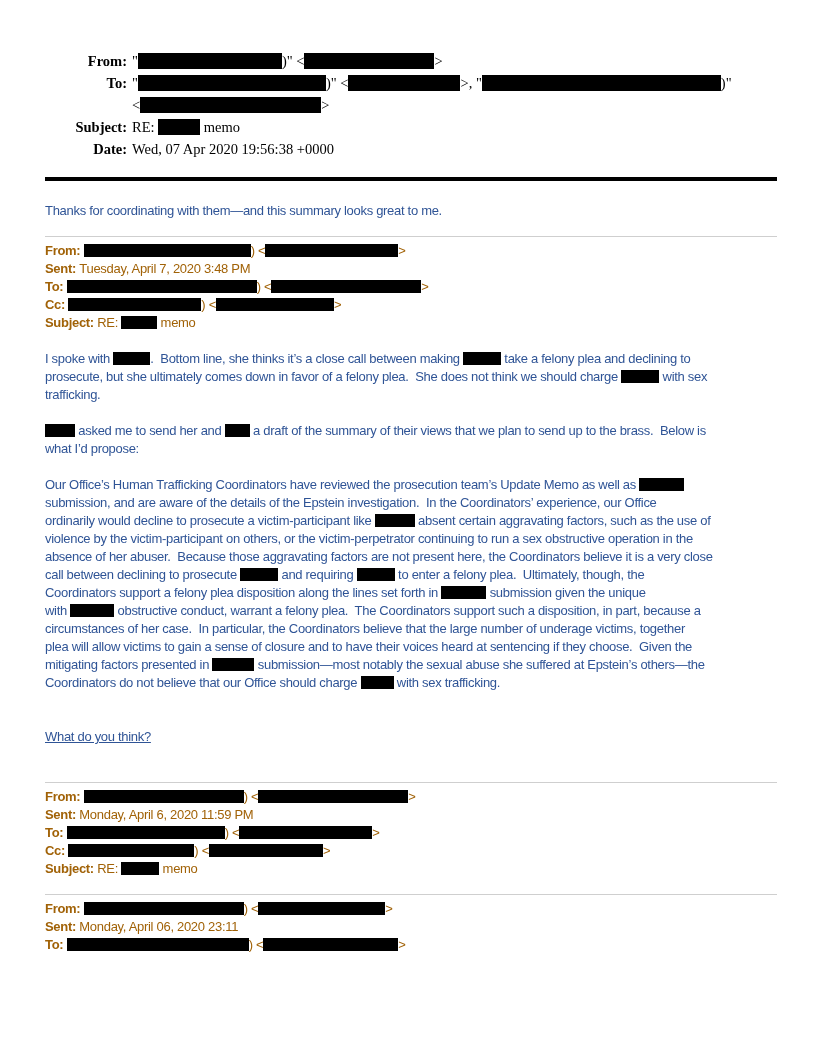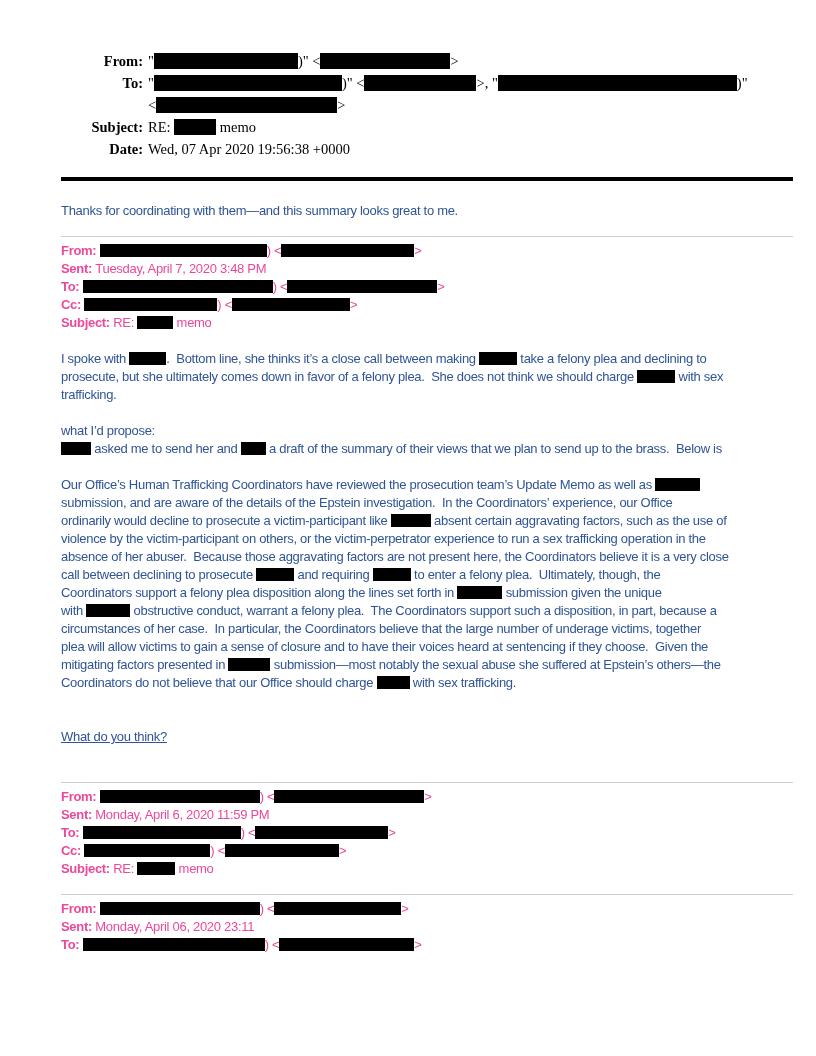--- a/index.html
+++ b/index.html
@@ -1,35 +1,35 @@
 <!DOCTYPE html>
 <html><head>
 <meta charset="utf-8">
 <style>
   html,body{margin:0;padding:0;background:#ffffff;}
   .page{
     width:816px;height:1056px;box-sizing:border-box;
     background:#ffffff;overflow:hidden;
-    padding:50px 39px 0 61px;
+    padding:50px 39px 0 45px;
     position:relative;
   }
   
   .serif-header{font-family:"Liberation Serif",serif;font-size:14.5px;line-height:22px;color:#000;}
   .sh-row{display:flex;}
   .sh-label{width:82px;flex:none;text-align:right;font-weight:bold;white-space:pre;}
   .sh-value{margin-left:5px;flex:1;min-width:0;}
   .vline{display:block;white-space:pre;}
   
   .thick-rule{width:732px;height:4px;background:#000;margin-top:17px;}
   .thin-rule{width:732px;height:1px;background:#cfcfcf;}
   .mt16{margin-top:16px;}
   .mt36{margin-top:36px;}
   
   .sans{font-family:"Liberation Sans",sans-serif;font-size:13px;letter-spacing:-0.3px;line-height:18px;}
-  .sans-header{color:#ec4899;margin-top:5px;}
+  .sans-header{color:#a16207;margin-top:5px;}
   .hlabel{font-weight:bold;}
   .line{white-space:pre;}
   
   .msg{color:#2F5496;}
   .msg.mt21{margin-top:21px;}
   .msg.mt18{margin-top:18px;}
   .para + .para{margin-top:18px;}
   .para.gap2{margin-top:36px;text-decoration:underline;}
   
   .redact{display:inline-block;background:#000;}
@@ -87,28 +87,28 @@
       <div class="line"><span class="hlabel">Subject: </span><span>RE: </span><span class="redact b" style="width: 36px;"></span><span> memo</span></div>
     </div>
 
   <div class="sans msg mt18">
       <div class="para">
         <div class="line"><span>I spoke with </span><span class="redact b" style="width: 37px;"></span><span>.  Bottom line, she thinks it’s a close call between making </span><span class="redact b" style="width: 38px;"></span><span> take a felony plea and declining to</span></div>
         <div class="line"><span>prosecute, but she ultimately comes down in favor of a felony plea.  She does not think we should charge </span><span class="redact b" style="width: 38px;"></span><span> with sex</span></div>
         <div class="line"><span>trafficking.</span></div>
       </div>
       <div class="para">
+        <div class="line"><span class="redact b" style="width: 30px;"></span><span> asked me to send her and </span><span class="redact b" style="width: 25px;"></span><span> a draft of the summary of their views that we plan to send up to the brass.  Below is</span></div>
         <div class="line"><span>what I’d propose:</span></div>
-        <div class="line"><span class="redact b" style="width: 30px;"></span><span> asked me to send her and </span><span class="redact b" style="width: 25px;"></span><span> a draft of the summary of their views that we plan to send up to the brass.  Below is</span></div>
       </div>
       <div class="para">
         <div class="line"><span>Our Office’s Human Trafficking Coordinators have reviewed the prosecution team’s Update Memo as well as </span><span class="redact b" style="width: 45px;"></span></div>
         <div class="line"><span>submission, and are aware of the details of the Epstein investigation.  In the Coordinators’ experience, our Office</span></div>
         <div class="line"><span>ordinarily would decline to prosecute a victim-participant like </span><span class="redact b" style="width: 40px;"></span><span> absent certain aggravating factors, such as the use of</span></div>
-        <div class="line"><span>violence by the victim-participant on others, or the victim-perpetrator experience to run a sex trafficking operation in the</span></div>
+        <div class="line"><span>violence by the victim-participant on others, or the victim-perpetrator continuing to run a sex obstructive operation in the</span></div>
         <div class="line"><span>absence of her abuser.  Because those aggravating factors are not present here, the Coordinators believe it is a very close</span></div>
         <div class="line"><span>call between declining to prosecute </span><span class="redact b" style="width: 38px;"></span><span> and requiring </span><span class="redact b" style="width: 38px;"></span><span> to enter a felony plea.  Ultimately, though, the</span></div>
         <div class="line"><span>Coordinators support a felony plea disposition along the lines set forth in </span><span class="redact b" style="width: 45px;"></span><span> submission given the unique</span></div>
         <div class="line"><span>with </span><span class="redact b" style="width: 44px;"></span><span> obstructive conduct, warrant a felony plea.  The Coordinators support such a disposition, in part, because a</span></div>
         <div class="line"><span>circumstances of her case.  In particular, the Coordinators believe that the large number of underage victims, together</span></div>
         <div class="line"><span>plea will allow victims to gain a sense of closure and to have their voices heard at sentencing if they choose.  Given the</span></div>
         <div class="line"><span>mitigating factors presented in </span><span class="redact b" style="width: 42px;"></span><span> submission—most notably the sexual abuse she suffered at Epstein’s others—the</span></div>
         <div class="line"><span>Coordinators do not believe that our Office should charge </span><span class="redact b" style="width: 33px;"></span><span> with sex trafficking.</span></div>
       </div>
       <div class="para gap2">

